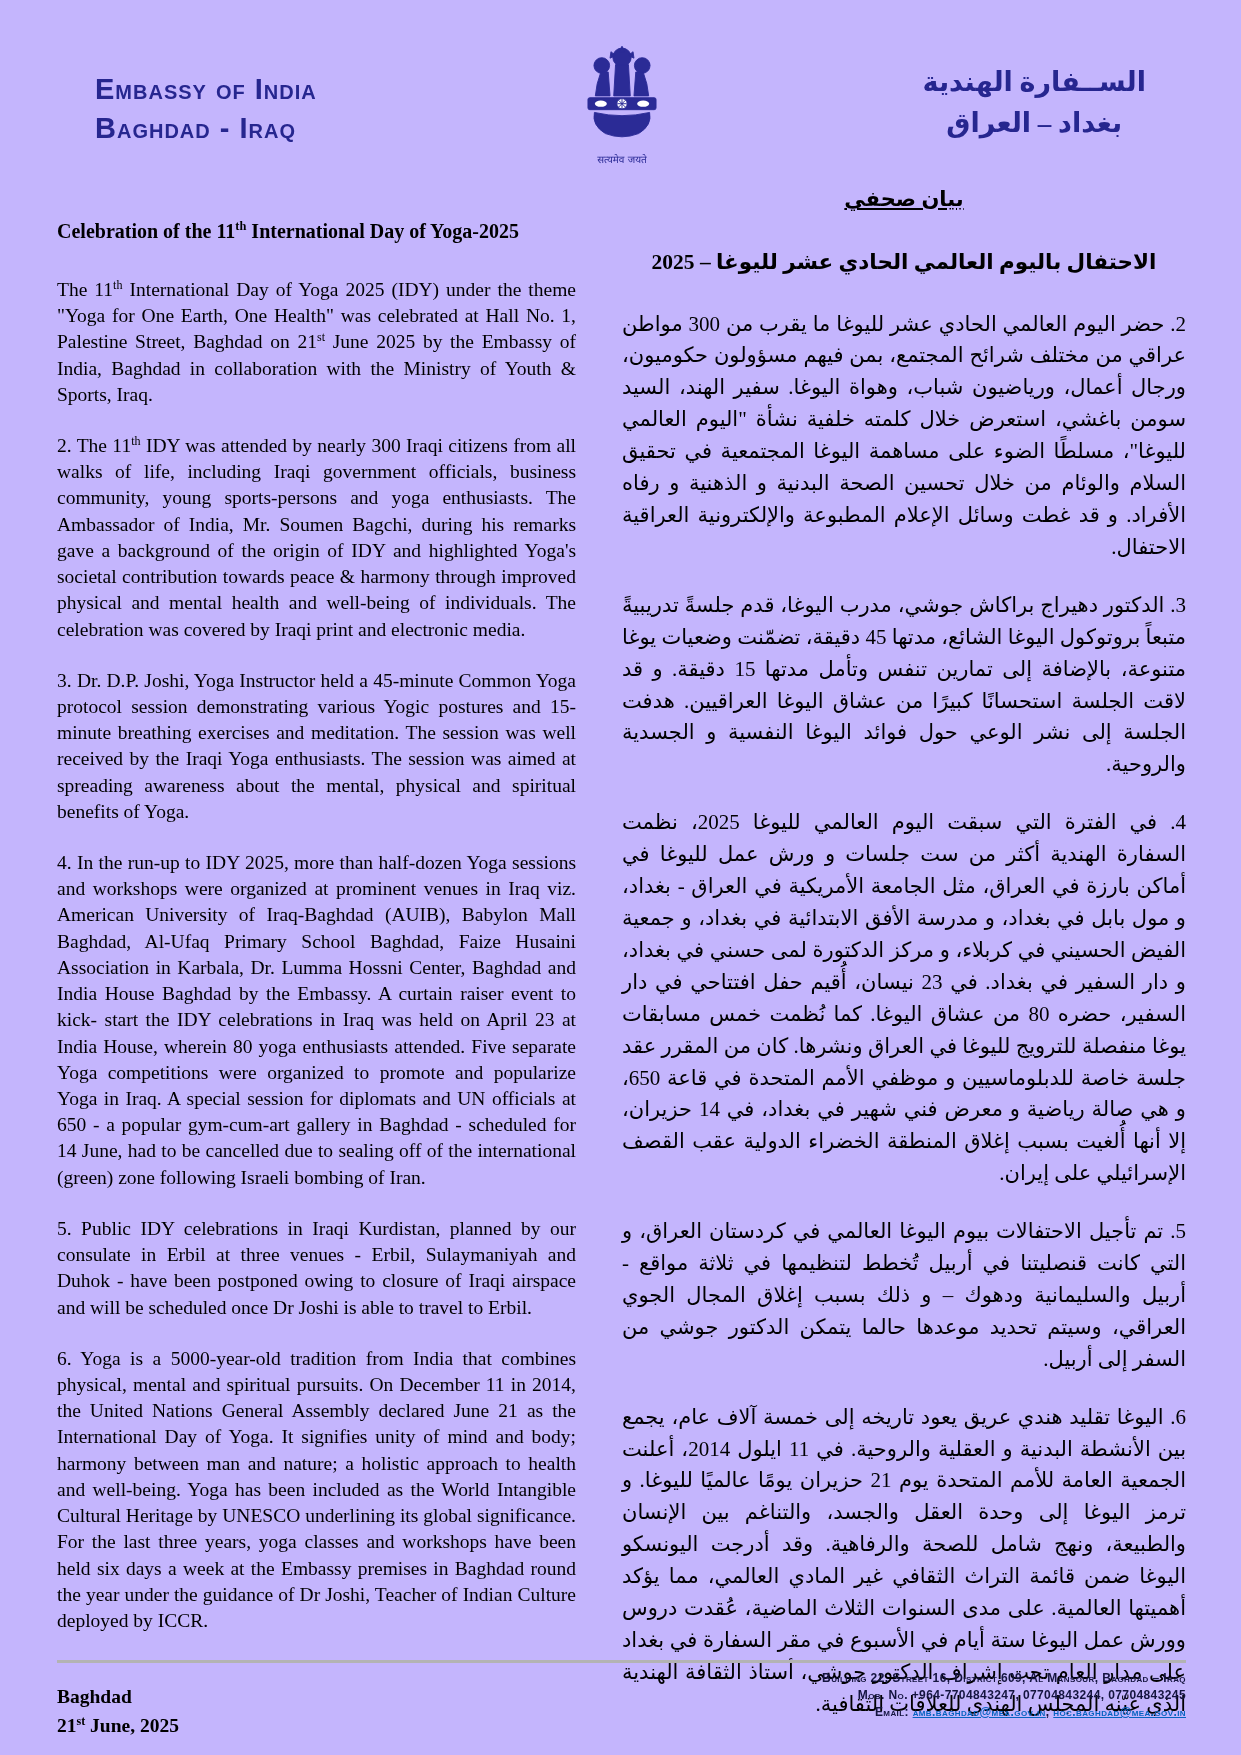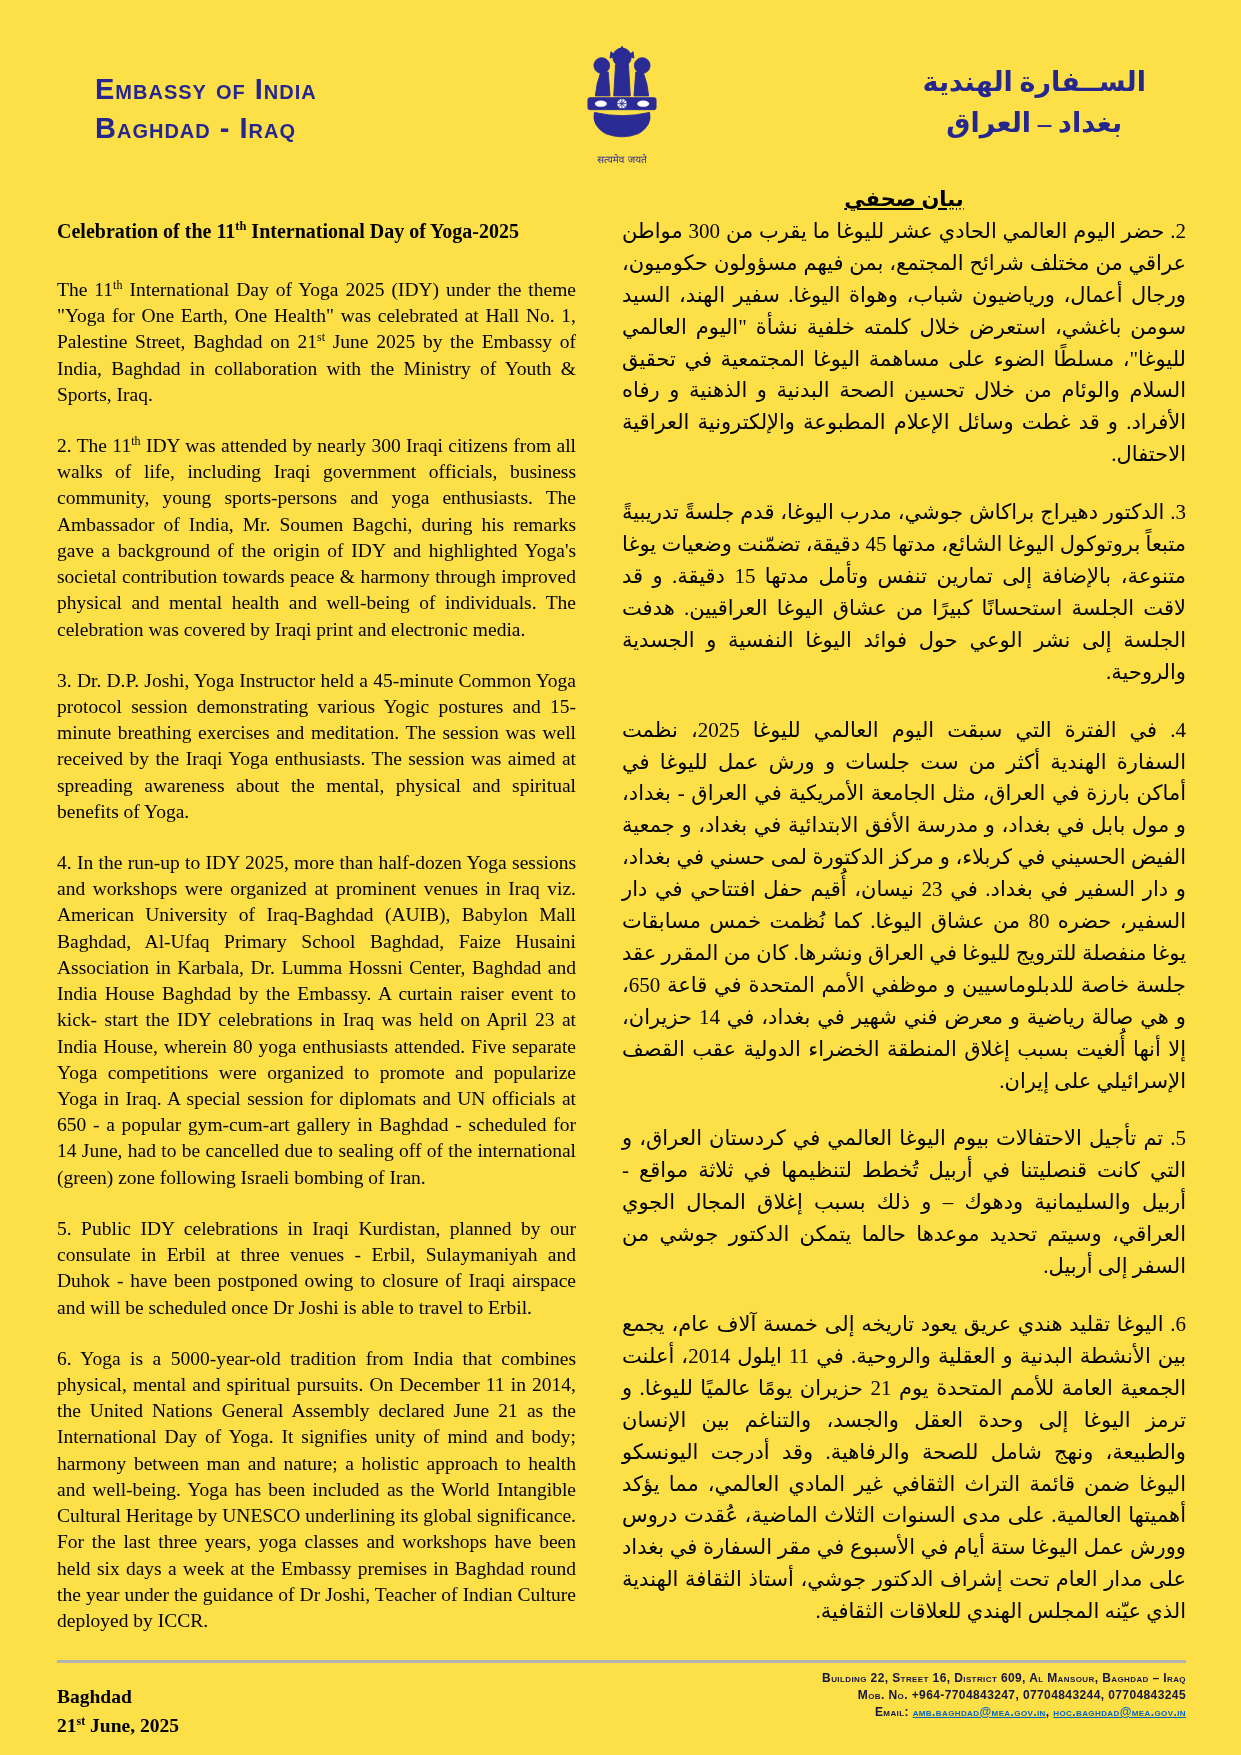--- a/index.html
+++ b/index.html
@@ -5,21 +5,21 @@
   :root{
     --navy:#26268f;
     --emblem:#2b2b96;
     --footer-ink:#14143f;
     --link:#0563c1;
   }
   html,body{margin:0;padding:0;background:#fff;}
   .page{
     position:relative;
     width:1241px;height:1755px;
-    margin:0 auto;background:#fde047;
+    margin:0 auto;background:#c4b5fd;
     overflow:hidden;box-sizing:border-box;
     padding:40px 55px 0 57px;
     color:#000;
   }
   
   .hdr{display:grid;grid-template-columns:1fr auto 1fr;align-items:flex-start;}
   .hdr-en{
     justify-self:start;margin-left:38px;margin-top:30px;
     font-family:"Liberation Sans",sans-serif;font-weight:700;
     font-variant:small-caps;letter-spacing:1px;
@@ -135,20 +135,21 @@
       <p>5. Public IDY celebrations in Iraqi Kurdistan, planned by our consulate in Erbil at three venues - Erbil, Sulaymaniyah and Duhok - have been postponed owing to closure of Iraqi airspace and will be scheduled once Dr Joshi is able to travel to Erbil.</p>
       <p>6. Yoga is a 5000-year-old tradition from India that combines physical, mental and spiritual pursuits. On December 11 in 2014, the United Nations General Assembly declared June 21 as the International Day of Yoga. It signifies unity of mind and body; harmony between man and nature; a holistic approach to health and well-being. Yoga has been included as the World Intangible Cultural Heritage by UNESCO underlining its global significance. For the last three years, yoga classes and workshops have been held six days a week at the Embassy premises in Baghdad round the year under the guidance of Dr Joshi, Teacher of Indian Culture deployed by ICCR.</p>
       <div class="signoff-en">
         <div>Baghdad</div>
         <div>21<sup>st</sup> June, 2025</div>
       </div>
     </section>
 
     <section class="col-ar" dir="rtl">
       <div class="label-ar">بيان صحفي</div>
+      <h1 class="title-ar">الاحتفال باليوم العالمي الحادي عشر لليوغا – 2025</h1>
       <p>2. حضر اليوم العالمي الحادي عشر لليوغا ما يقرب من 300 مواطن عراقي من مختلف شرائح المجتمع، بمن فيهم مسؤولون حكوميون، ورجال أعمال، ورياضيون شباب، وهواة اليوغا. سفير الهند، السيد سومن باغشي، استعرض خلال كلمته خلفية نشأة "اليوم العالمي لليوغا"، مسلطًا الضوء على مساهمة اليوغا المجتمعية في تحقيق السلام والوئام من خلال تحسين الصحة البدنية و الذهنية و رفاه الأفراد. و قد غطت وسائل الإعلام المطبوعة والإلكترونية العراقية الاحتفال.</p>
       <p>3. الدكتور دهيراج براكاش جوشي، مدرب اليوغا، قدم جلسةً تدريبيةً متبعاً بروتوكول اليوغا الشائع، مدتها 45 دقيقة، تضمّنت وضعيات يوغا متنوعة، بالإضافة إلى تمارين تنفس وتأمل مدتها 15 دقيقة. و قد لاقت الجلسة استحسانًا كبيرًا من عشاق اليوغا العراقيين. هدفت الجلسة إلى نشر الوعي حول فوائد اليوغا النفسية و الجسدية والروحية.</p>
       <p>4. في الفترة التي سبقت اليوم العالمي لليوغا 2025، نظمت السفارة الهندية أكثر من ست جلسات و ورش عمل لليوغا في أماكن بارزة في العراق، مثل الجامعة الأمريكية في العراق - بغداد، و مول بابل في بغداد، و مدرسة الأفق الابتدائية في بغداد، و جمعية الفيض الحسيني في كربلاء، و مركز الدكتورة لمى حسني في بغداد، و دار السفير في بغداد. في 23 نيسان، أُقيم حفل افتتاحي في دار السفير، حضره 80 من عشاق اليوغا. كما نُظمت خمس مسابقات يوغا منفصلة للترويج لليوغا في العراق ونشرها. كان من المقرر عقد جلسة خاصة للدبلوماسيين و موظفي الأمم المتحدة في قاعة 650، و هي صالة رياضية و معرض فني شهير في بغداد، في 14 حزيران، إلا أنها أُلغيت بسبب إغلاق المنطقة الخضراء الدولية عقب القصف الإسرائيلي على إيران.</p>
       <p>5. تم تأجيل الاحتفالات بيوم اليوغا العالمي في كردستان العراق، و التي كانت قنصليتنا في أربيل تُخطط لتنظيمها في ثلاثة مواقع - أربيل والسليمانية ودهوك – و ذلك بسبب إغلاق المجال الجوي العراقي، وسيتم تحديد موعدها حالما يتمكن الدكتور جوشي من السفر إلى أربيل.</p>
       <p>6. اليوغا تقليد هندي عريق يعود تاريخه إلى خمسة آلاف عام، يجمع بين الأنشطة البدنية و العقلية والروحية. في 11 ايلول 2014، أعلنت الجمعية العامة للأمم المتحدة يوم 21 حزيران يومًا عالميًا لليوغا. و ترمز اليوغا إلى وحدة العقل والجسد، والتناغم بين الإنسان والطبيعة، ونهج شامل للصحة والرفاهية. وقد أدرجت اليونسكو اليوغا ضمن قائمة التراث الثقافي غير المادي العالمي، مما يؤكد أهميتها العالمية. على مدى السنوات الثلاث الماضية، عُقدت دروس وورش عمل اليوغا ستة أيام في الأسبوع في مقر السفارة في بغداد على مدار العام تحت إشراف الدكتور جوشي، أستاذ الثقافة الهندية الذي عيّنه المجلس الهندي للعلاقات الثقافية.</p>
 
     </section>
 
   </main>
 

